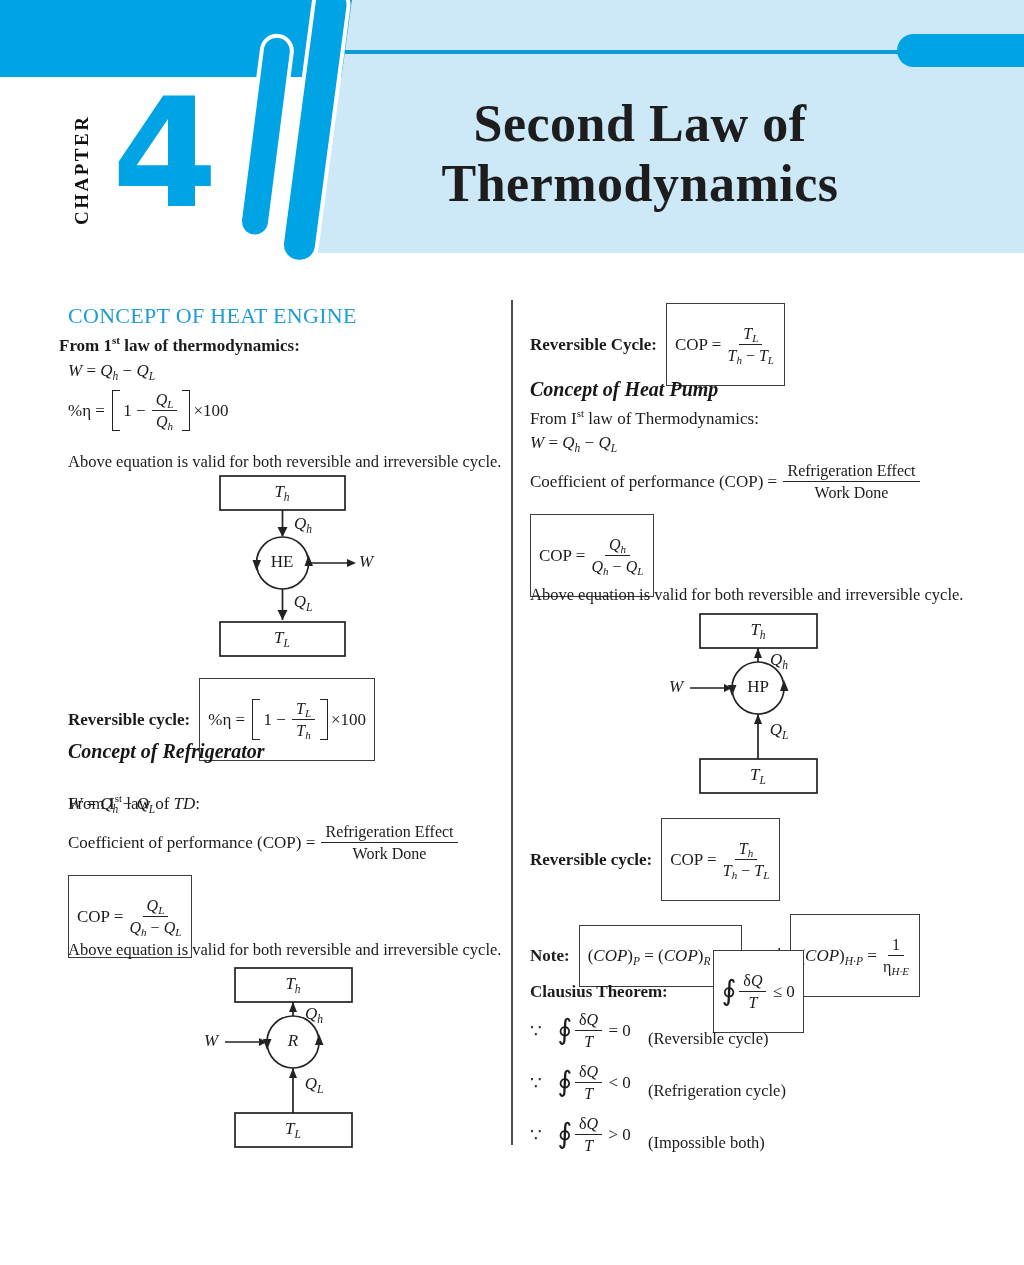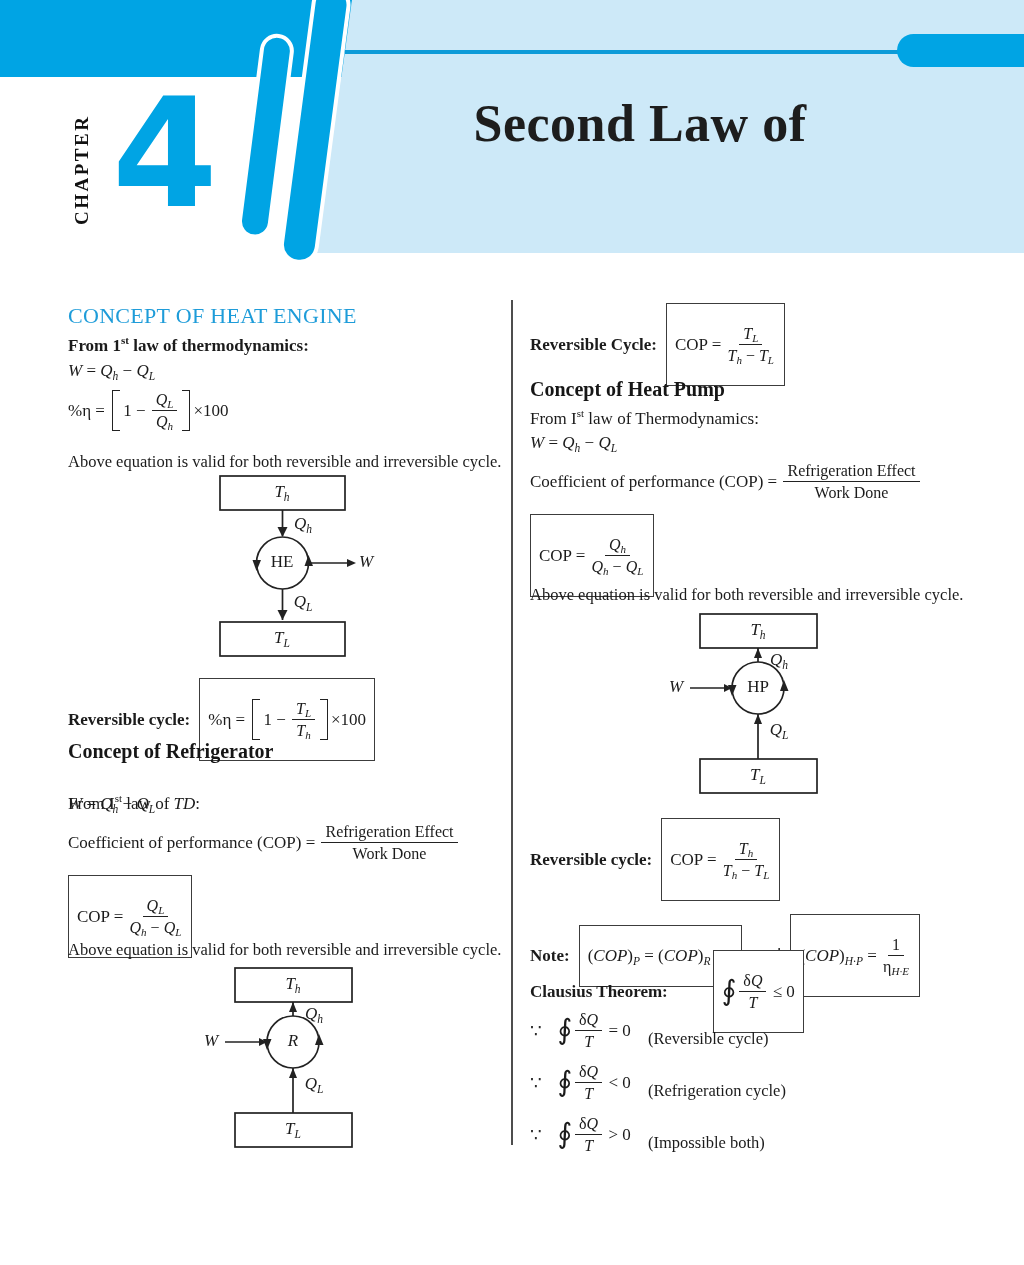--- a/index.html
+++ b/index.html
@@ -24,21 +24,21 @@
       transform:rotate(-90deg);font-weight:bold;font-size:19px;letter-spacing:2.5px;
       color:#111;font-family:"Liberation Serif",serif;}
   .chapter-num{left:112px;top:78px;font-family:"DejaVu Sans",sans-serif;font-weight:bold;
       font-size:152px;line-height:152px;color:#00A4E4;}
   .main-title{left:360px;top:94px;width:560px;text-align:center;font-weight:bold;
       font-size:52px;line-height:60px;color:#1d1d1d;letter-spacing:0.5px;
       font-family:"Liberation Serif",serif;}
 
   
   .sec-head{font-weight:normal;font-size:22px;color:#1E9CD9;letter-spacing:0.3px;}
-  .sub-head{font-weight:bold;font-size:20px;color:#161616;}
+  .sub-head{font-weight:bold;font-size:20px;color:#161616;font-style:italic;}
   .body-line{font-size:16.5px;}
   .bold{font-weight:bold;}
   .divider{left:511px;top:300px;width:2px;height:845px;background:#4d4d4d;}
 
   
   .mline{display:inline-flex;align-items:center;white-space:pre;font-size:17px;}
   .mline .run{display:inline;}
   .it{font-style:italic;}
   sub{font-size:11.5px;line-height:0;}
   sup{font-size:11px;line-height:0;}
@@ -75,27 +75,28 @@
   <div class="abs head-rule"></div>
   <div class="abs head-capsule"></div>
   <div class="abs cyan-band"></div>
   <div class="abs clip-bar inner"></div>
   <div class="abs clip-bar outer"></div>
 
   <div class="abs chapter-word">CHAPTER</div>
   <div class="abs chapter-num">4</div>
   <div class="abs main-title">
     <div>Second Law of</div>
+    <div>Thermodynamics</div>
   </div>
 
   <div class="abs divider"></div>
 
   <div class="abs sec-head" style="left:68px;top:303px;">CONCEPT OF HEAT ENGINE</div>
 
-  <div class="abs mline bold" style="left:68px;top:336px;font-family:Liberation Serif, serif;"><span class="run"><span>From 1</span><sup>st</sup><span> law of thermodynamics:</span></span></div>
+  <div class="abs mline bold" style="left:59px;top:336px;font-family:Liberation Serif, serif;"><span class="run"><span>From 1</span><sup>st</sup><span> law of thermodynamics:</span></span></div>
 
   <div class="abs mline" style="left:68px;top:361px;"><span class="run"><span class="it">W</span><span> = </span><span class="it">Q</span><sub class="it">h</sub><span> − </span><span class="it">Q</span><sub class="it">L</sub></span></div>
 
   <div class="abs mline" style="left:68px;top:390px;"><span class="run"><span>%η = </span></span><span class="br br-l"></span><span class="run"><span>1 − </span></span><span class="frac"><span class="num"><span class="run"><span class="it">Q</span><sub class="it">L</sub></span></span><span class="den"><span class="run"><span class="it">Q</span><sub class="it">h</sub></span></span></span><span class="br br-r"></span><span class="run"><span>×100</span></span></div>
 
   <div class="abs body-line" style="left:68px;top:452px;">Above equation is valid for both reversible and irreversible cycle.</div>
 
   <div class="diagram" style="left:190px;top:474px;width:270px;height:188px;">
     <svg width="270" height="188">
       <rect x="30" y="2" width="125" height="34" fill="#fff" stroke="#222" stroke-width="1.7"></rect>

